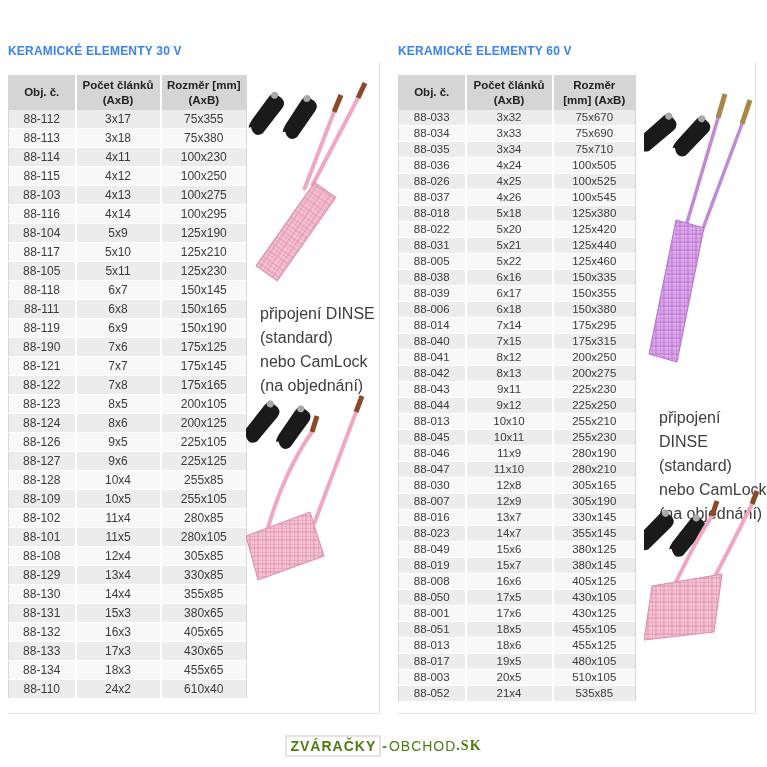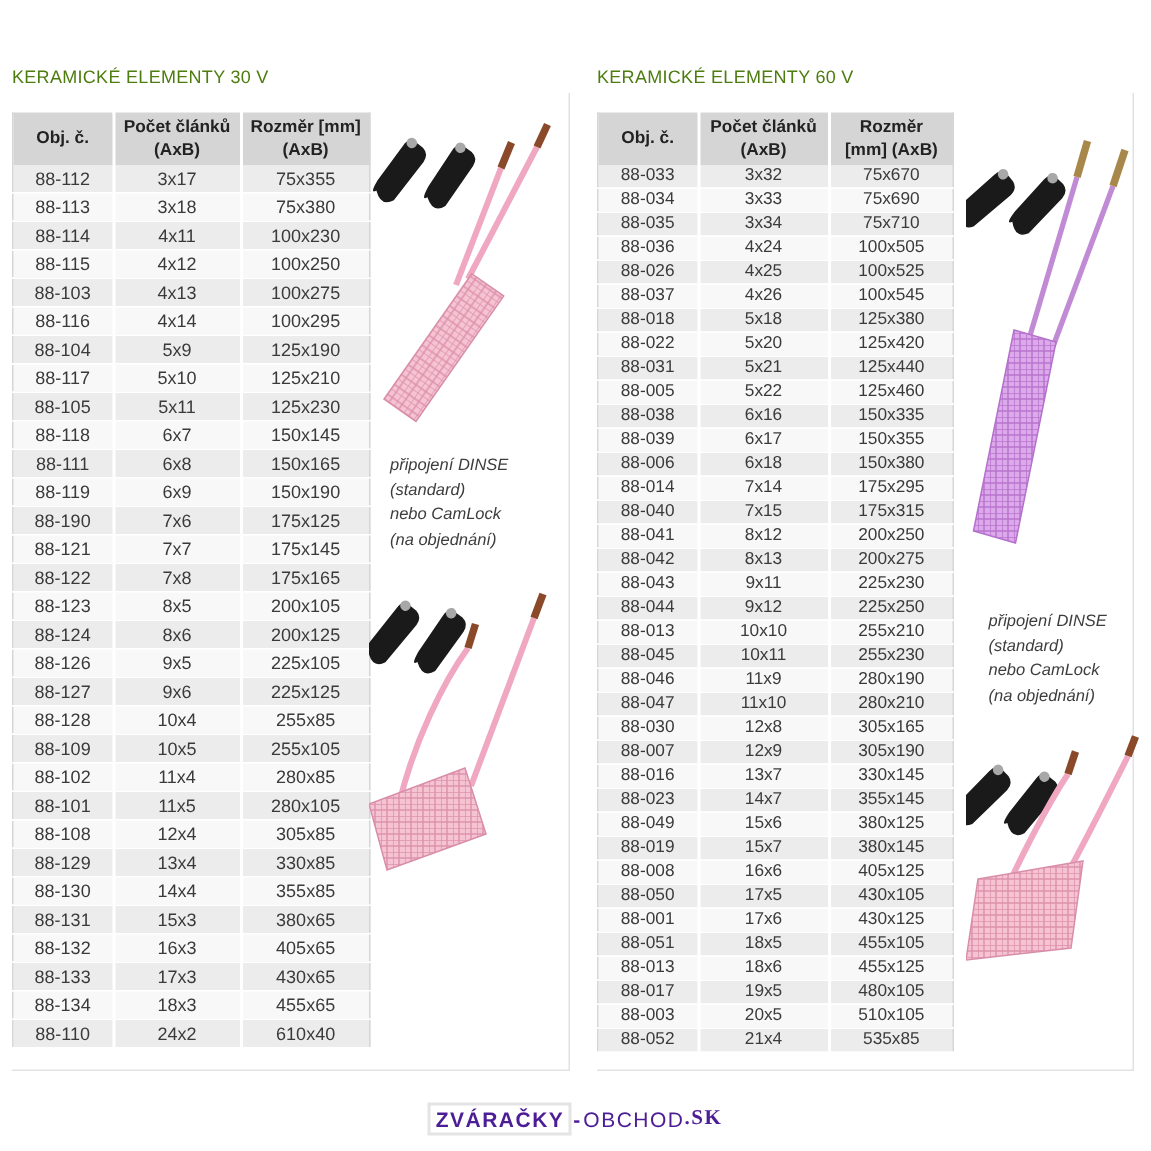--- a/index.html
+++ b/index.html
@@ -1,21 +1,21 @@
 <!DOCTYPE html>
 <html><head>
 <meta charset="utf-8">
 <style>
   html,body{margin:0;padding:0;background:#fff;}
   body{width:767px;height:767px;position:relative;overflow:hidden;
        font-family:"Liberation Sans",sans-serif;}
   .page{position:absolute;inset:0;}
 
-  .sec-title{position:absolute;top:44px;font-size:12px;font-weight:normal;
-             color:#4d7c0f;letter-spacing:.2px;white-space:nowrap;}
+  .sec-title{position:absolute;top:44px;font-size:12px;font-weight:bold;
+             color:#3b82f6;letter-spacing:.2px;white-space:nowrap;}
   #title30{left:8px;} #title60{left:398px;}
 
   .sec-box{position:absolute;top:62px;height:651px;
            border-right:1px solid #e2e2e2;border-bottom:1px solid #e2e2e2;}
   #box30{left:8px;width:371px;} #box60{left:398px;width:357px;}
 
   table{border-collapse:collapse;position:absolute;left:0;top:0;
         border:1px solid #d6d6d6;table-layout:fixed;margin-top:13px;}
   #table30{width:238px;} #table60{width:237px;}
   th{background:#d5d5d5;font-size:11.5px;font-weight:bold;color:#222;
@@ -23,34 +23,34 @@
      border-left:2px solid #fff;}
   th:first-child{border-left:none;}
   td{font-size:12px;color:#3a3a3a;text-align:center;padding:0;
      border-left:2px solid #fff;border-bottom:1px solid #fff;}
   td:first-child{border-left:none;}
   tbody tr:nth-child(odd) td{background:#ececec;}
   tbody tr:nth-child(even) td{background:#f8f8f8;}
   #table30 td{height:18px;}
   #table60 td{height:15px;font-size:11.5px;}
 
-  .note{position:absolute;font-style:italic;font-size:11px;color:#3d3d3d;
+  .note{position:absolute;font-size:16px;color:#3d3d3d;
         white-space:pre-line;line-height:1.5;}
   #note30{left:260px;top:302px;}
   #note60{left:659px;top:406px;}
 
   .product-img{position:absolute;}
   #img30a{left:246px;top:78px;}
   #img30b{left:246px;top:384px;}
   #img60a{left:644px;top:78px;}
   #img60b{left:644px;top:486px;}
 
   .watermark{position:absolute;top:735px;left:0;right:0;
              display:flex;justify-content:center;align-items:center;
-             color:#4c1d95;font-size:14px;letter-spacing:1px;line-height:18px;}
+             color:#4d7c0f;font-size:14px;letter-spacing:1px;line-height:18px;}
   .wm-box{border:2px solid #e4e4e4;font-weight:bold;padding:0 3px;}
   .wm-sep{font-weight:bold;margin:0 1px;}
   .wm-rest{font-weight:normal;}
   .wm-tld{font-weight:bold;font-family:Liberation Serif, serif;}
 </style>
 </head>
 <body>
 
 <div class="page">
 

